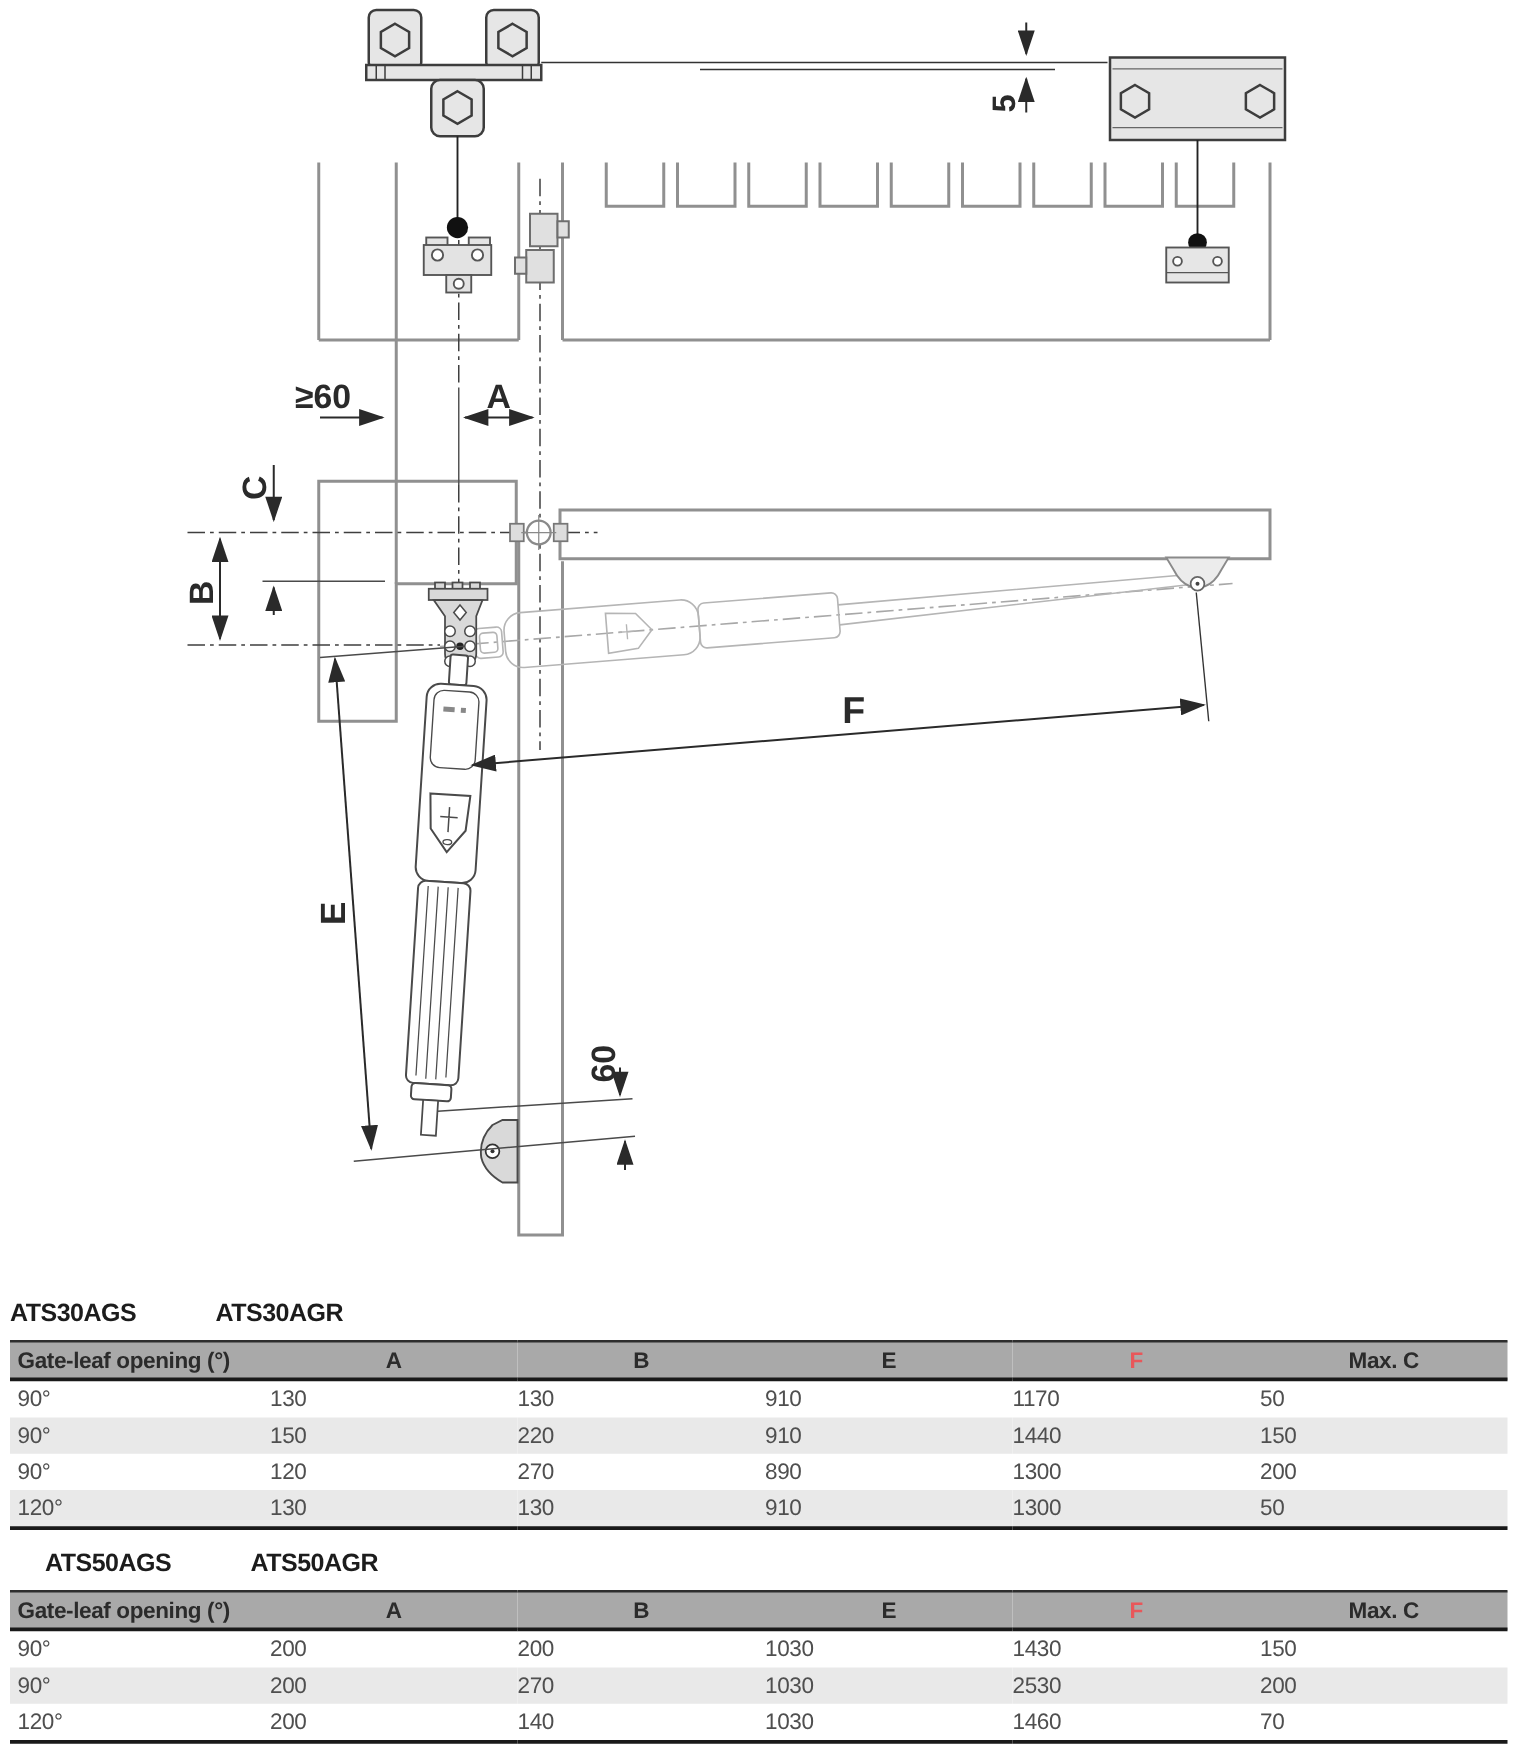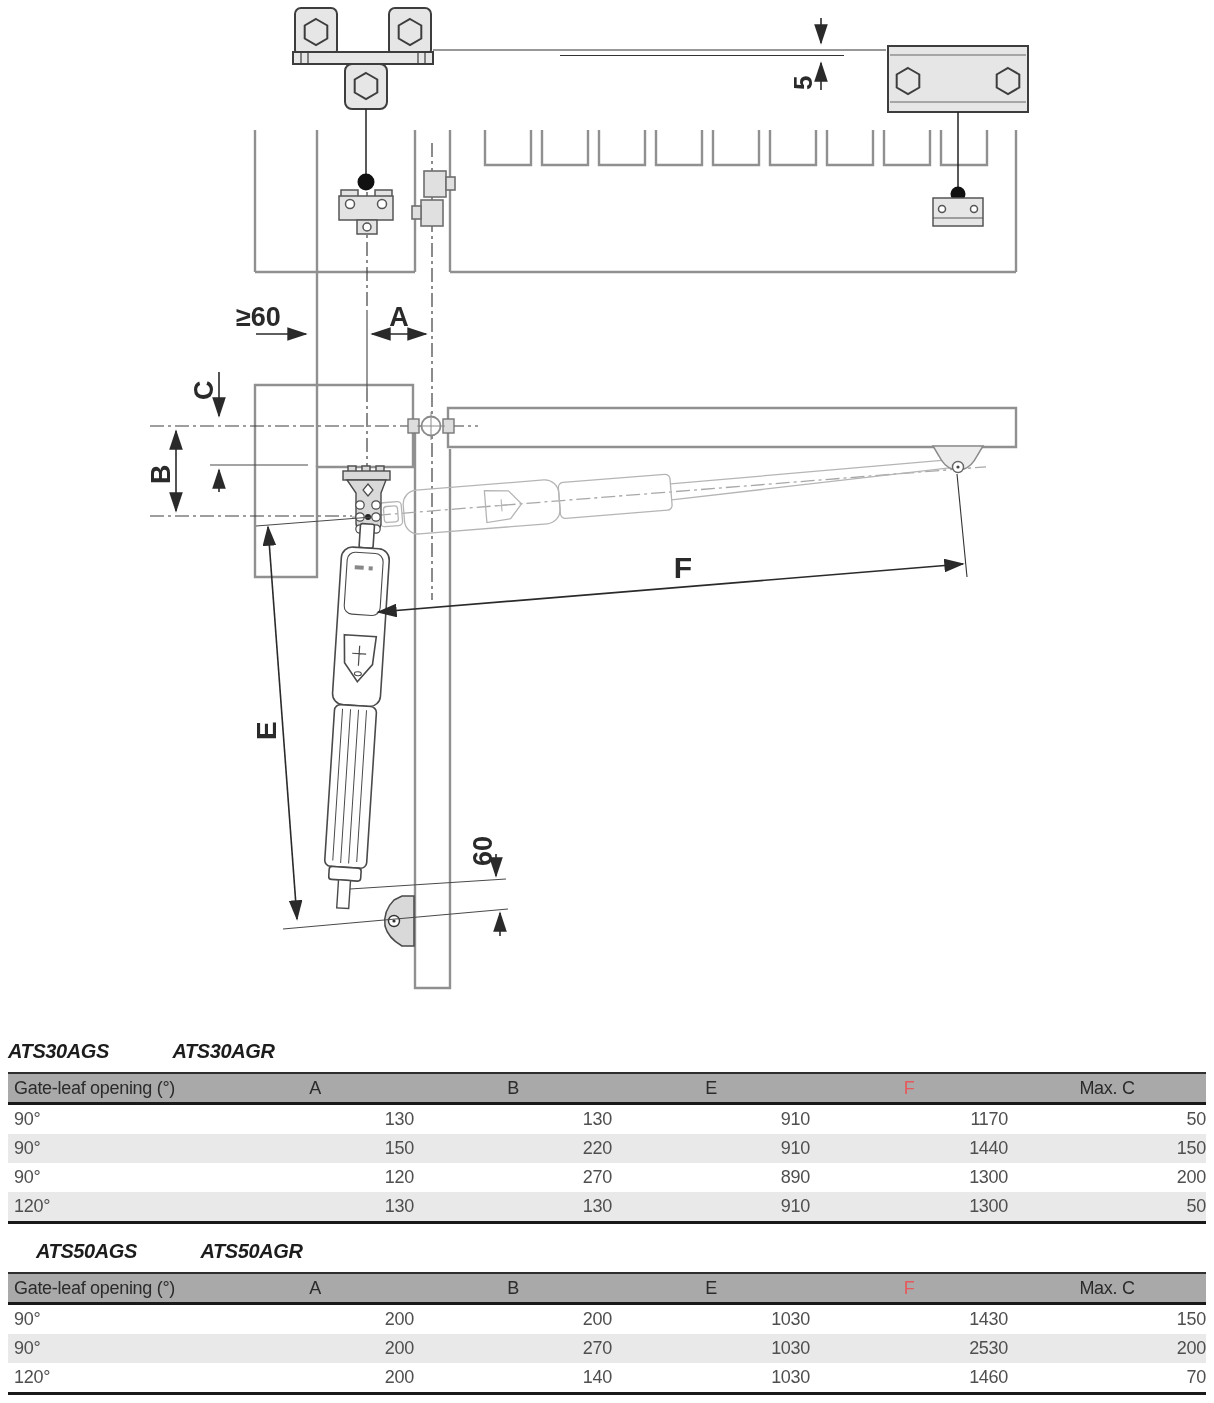--- a/index.html
+++ b/index.html
@@ -1,29 +1,29 @@
 <!DOCTYPE html>
 <html><head>
 <meta charset="utf-8">
 <style>
   html,body{margin:0;padding:0;background:#ffffff;}
   body{width:1214px;font-family:"Liberation Sans",sans-serif;-webkit-font-smoothing:antialiased;}
   .page{position:relative;width:1214px;height:1403px;overflow:hidden;background:#fff;}
   .diagram-wrap{width:1214px;height:1030px;}
   svg text{font-family:"Liberation Sans",sans-serif;}
   .dim-label{font-weight:bold;fill:#2a2a2a;}
-  .models{margin:10px 0 0 8px;height:24px;font-style:italic;}
+  .models{margin:10px 0 0 8px;height:24px;}
   .models span{display:inline-block;font-size:20px;font-weight:bold;color:#1c1c1c;letter-spacing:-0.4px;}
   .models .m-left{width:160px;}
   table.spec{width:1198px;margin:8px 8px 0 8px;border-collapse:collapse;table-layout:fixed;
              border-top:2px solid #2e2e2e;border-bottom:3px solid #191919;}
-  table.spec th{background:#a9a9a9;color:#2b2b2b;font-size:18px;font-weight:normal;height:28px;
+  table.spec th{background:#a9a9a9;color:#2b2b2b;font-size:18px;font-weight:bold;height:28px;
                 padding:0;text-align:center;border-bottom:3px solid #191919;letter-spacing:-0.3px;}
   table.spec th:first-child{text-align:left;padding-left:6px;}
-  table.spec td{height:29px;padding:0;font-size:18px;color:#4f4f4f;text-align:right;letter-spacing:-0.3px;}
+  table.spec td{height:29px;padding:0;font-size:18px;color:#4f4f4f;text-align:left;letter-spacing:-0.3px;}
   table.spec td:first-child{text-align:left;padding-left:6px;}
   table.spec tbody tr:nth-child(even){background:#e9e9e9;}
 </style>
 </head>
 <body>
 
 <div class="page">
 
   <div class="diagram-wrap">
   <svg width="1214" height="1030" viewBox="0 0 1214 1030" xmlns="http://www.w3.org/2000/svg">

